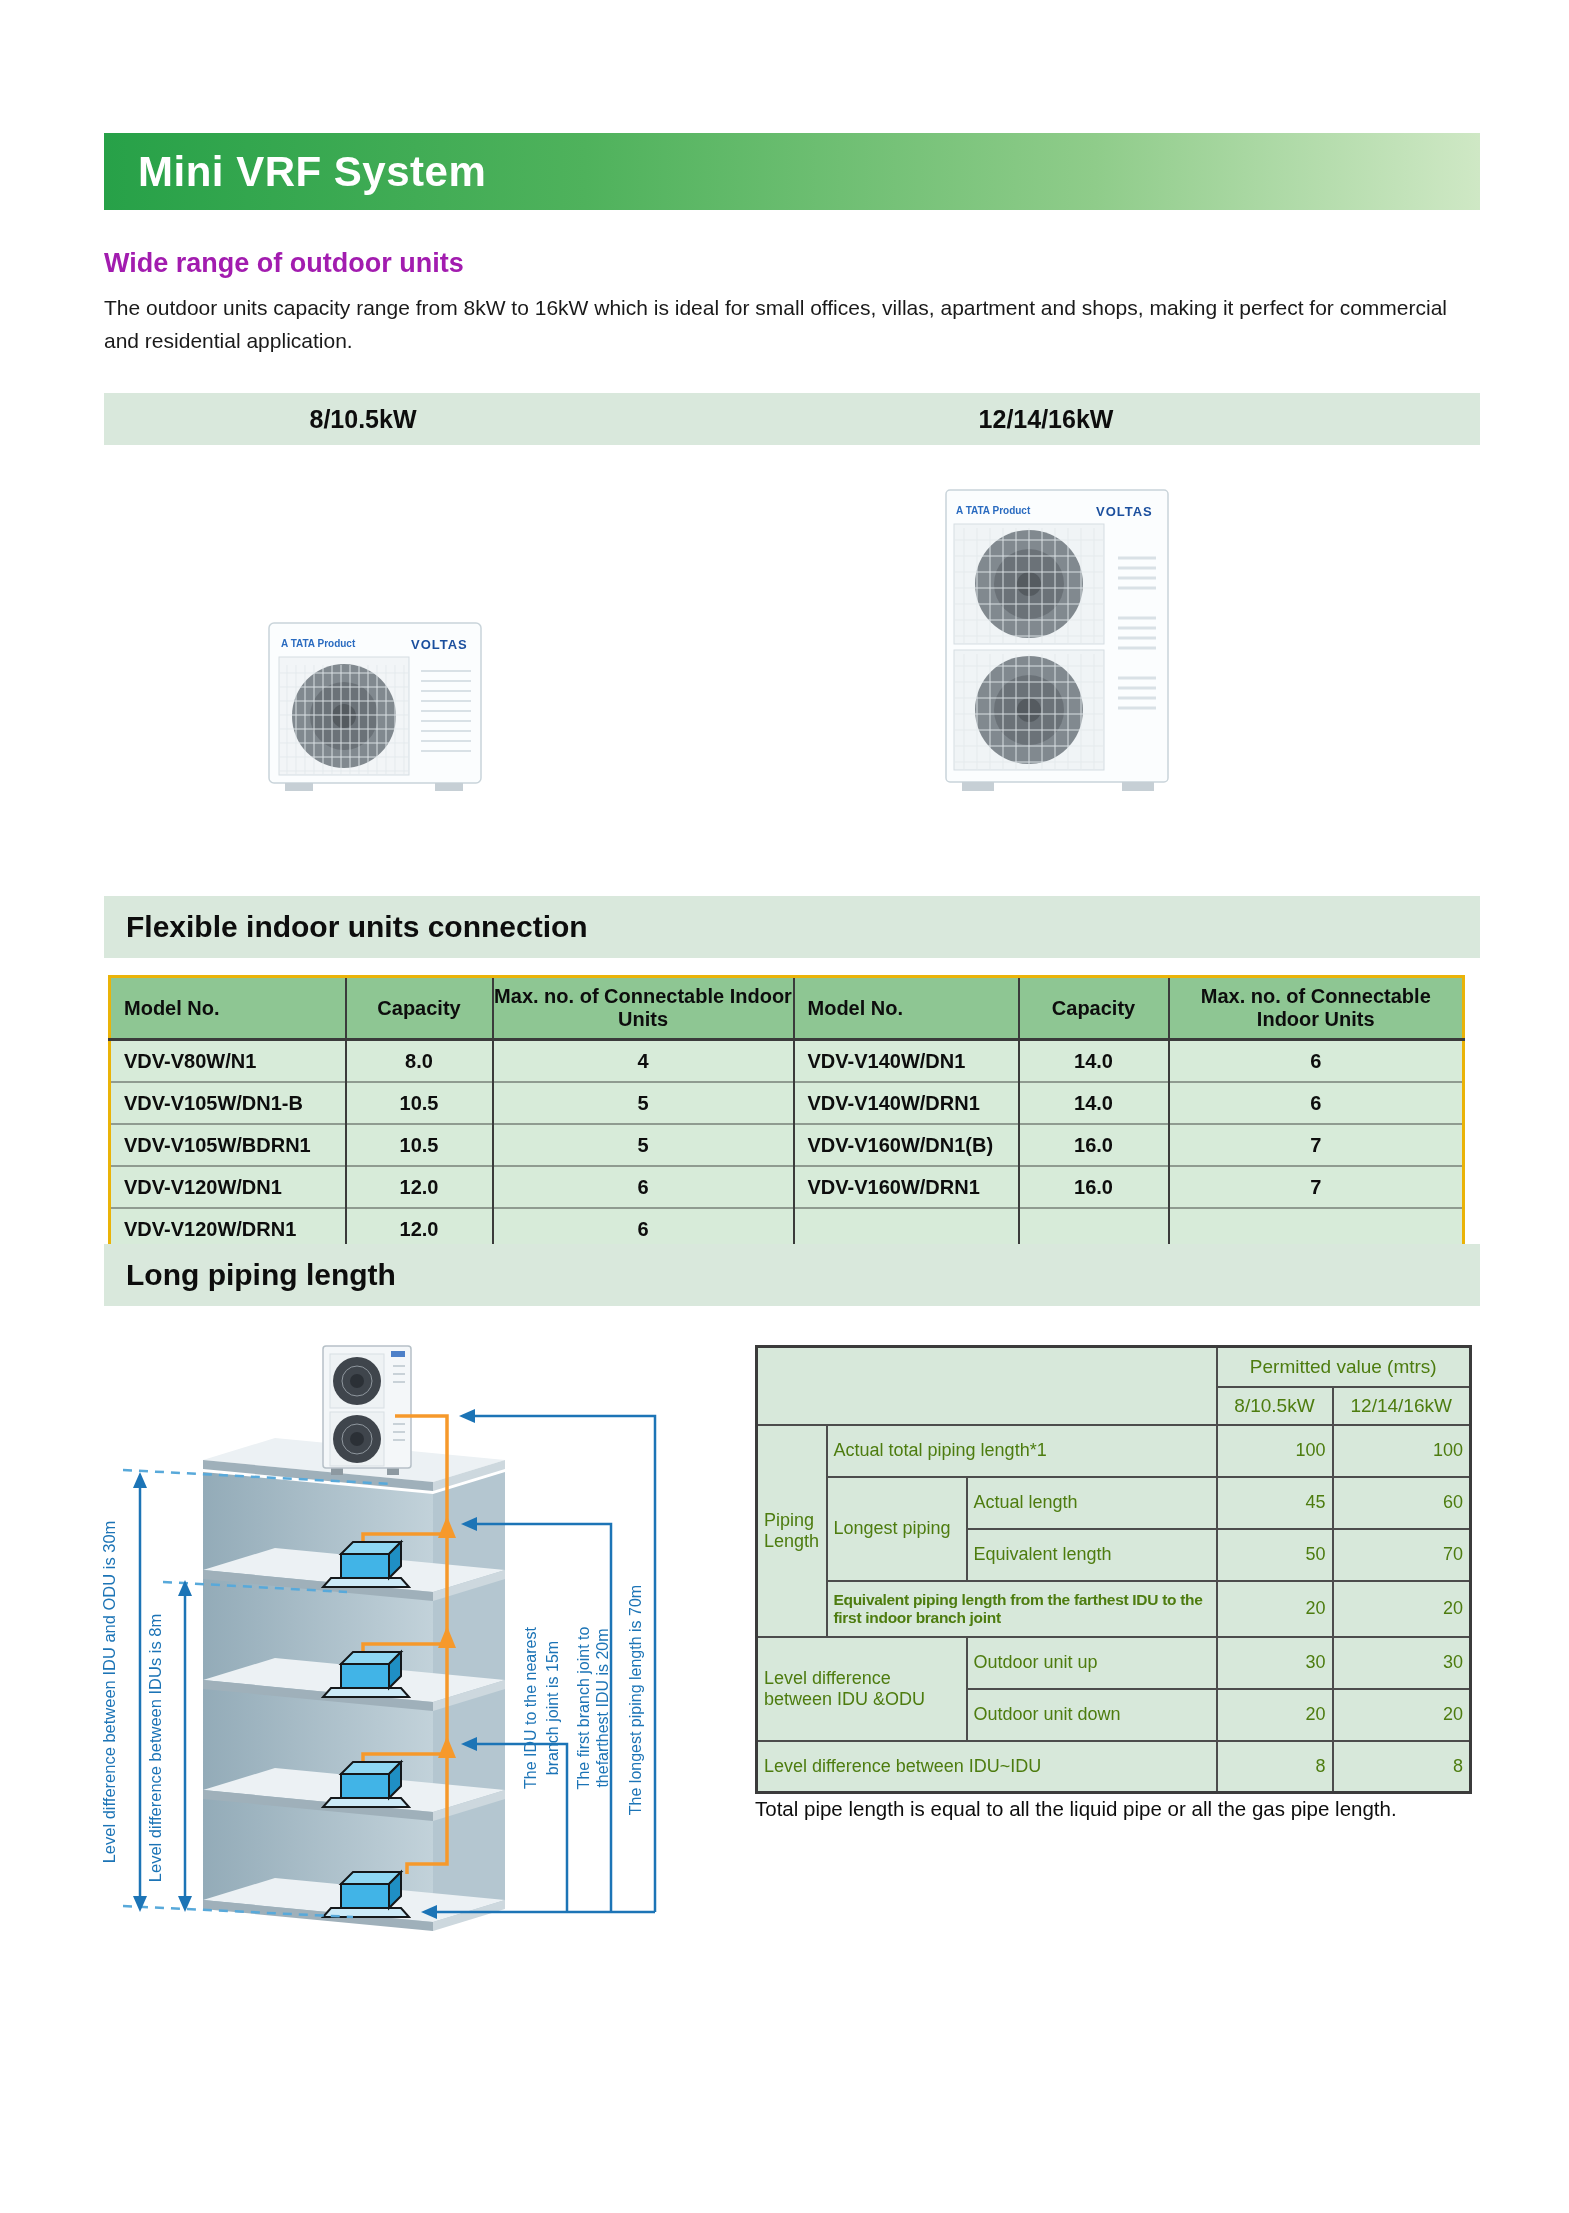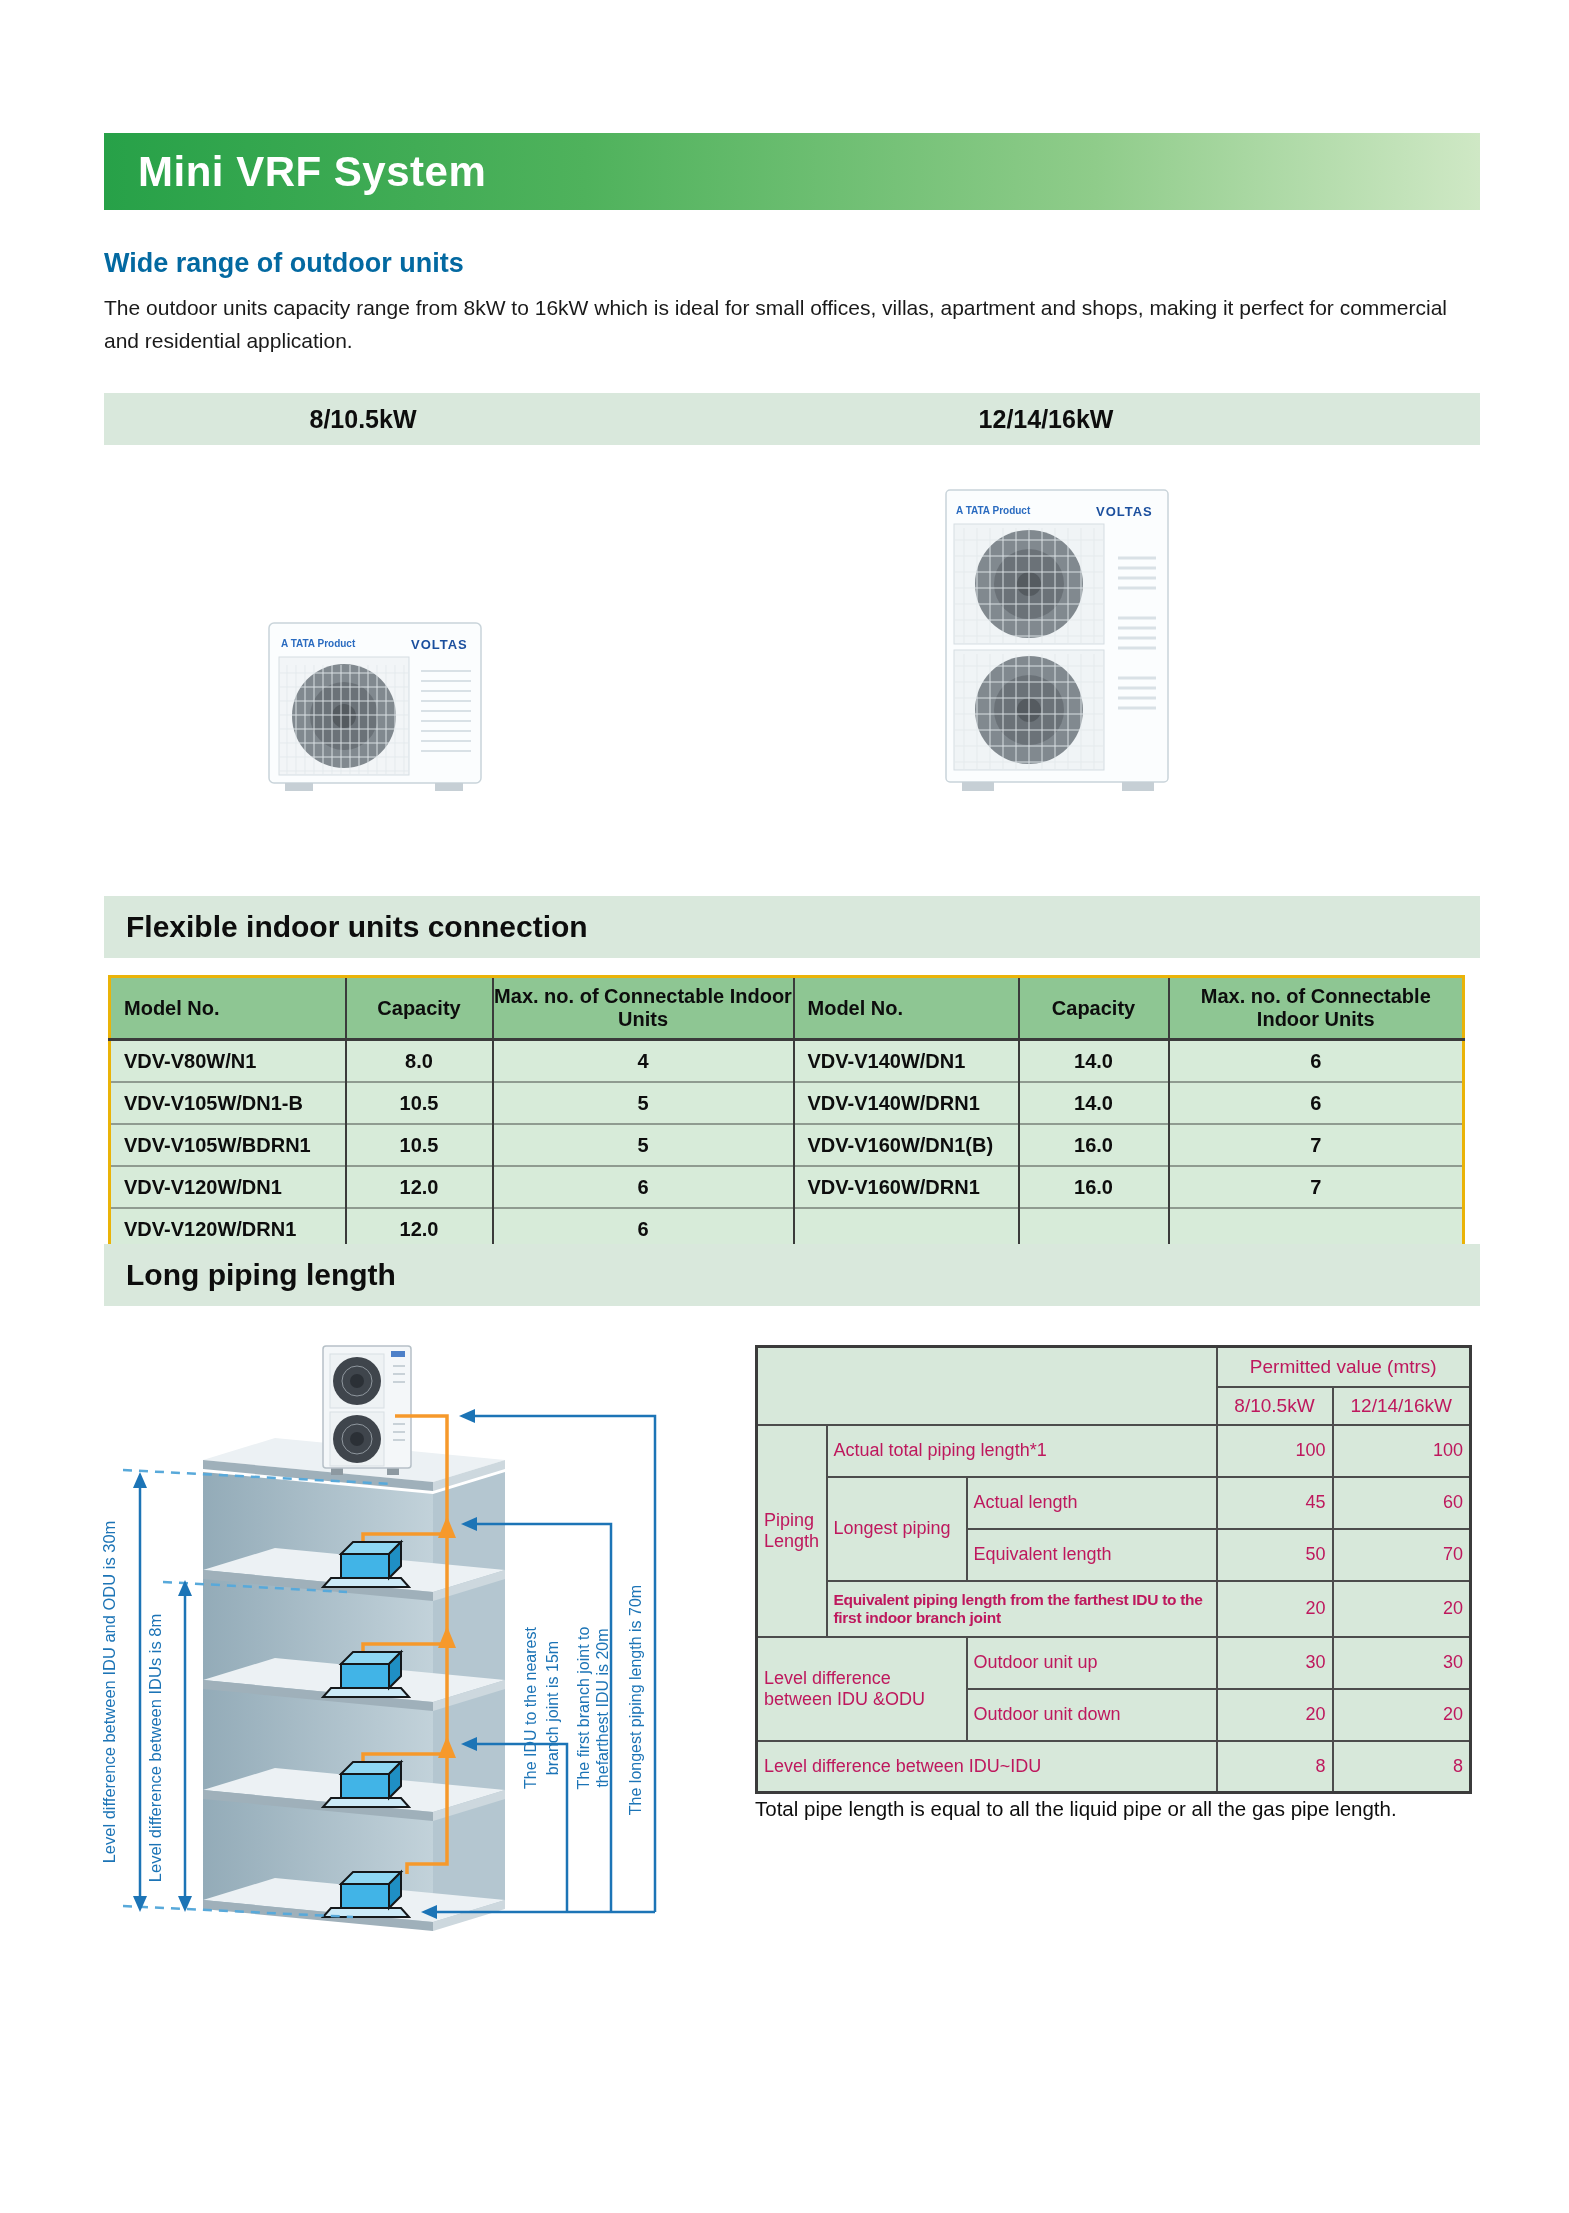--- a/index.html
+++ b/index.html
@@ -6,21 +6,21 @@
   .page{position:relative;width:1569px;height:2213px;background:#ffffff;overflow:hidden;
         font-family:"Liberation Sans",sans-serif;color:#111;}
 
   
   .banner{position:absolute;left:104px;top:133px;width:1376px;height:77px;
           background:linear-gradient(90deg,#27a148 0%,#4fb25c 35%,#8fcc8a 72%,#cfe8c5 100%);
           display:flex;align-items:center;}
   .banner h1{margin:0 17px 0 34px;font-size:42px;font-weight:bold;color:#ffffff;letter-spacing:.5px;}
 
   
-  .intro-heading{position:absolute;left:104px;top:248px;font-size:27px;font-weight:bold;color:#0369a1;}
+  .intro-heading{position:absolute;left:104px;top:248px;font-size:27px;font-weight:bold;color:#a21caf;}
   .intro-body{position:absolute;left:104px;top:292px;width:1368px;font-size:21px;line-height:1.56;color:#1a1a1a;}
 
   
   .kw-band{position:absolute;left:104px;top:393px;width:1376px;height:52px;background:#d9e8dc;}
   .kw-label{position:absolute;top:0;height:52px;line-height:52px;font-size:25px;font-weight:bold;color:#0d0d0d;text-align:center;width:260px;}
   .kw-left{left:129px;}
   .kw-right{left:812px;}
 
   
   .odu-small{position:absolute;left:265px;top:595px;}
@@ -40,21 +40,21 @@
   .ctable td{height:40px;border-top:2px solid #8f9b90;}
   .ctable{border:3px solid #eab308;}
   .ctable .l{text-align:left;padding-left:13px;}
   .ctable .c{text-align:center;}
 
   
   .diagram{position:absolute;left:95px;top:1320px;}
 
   
   .ptable{position:absolute;left:755px;top:1345px;border-collapse:collapse;table-layout:fixed;border:3px solid #3b3b3b;}
-  .ptable td{background:#d7e8da;border:2px solid #4c4c4c;font-size:18px;color:#be185d;
+  .ptable td{background:#d7e8da;border:2px solid #4c4c4c;font-size:18px;color:#4d7c0f;
              padding:2px 6px;vertical-align:middle;}
   .ptable .c{text-align:right;}
   .ptable .l{text-align:left;}
   .ptable .small{font-size:15.5px;letter-spacing:-0.3px;line-height:1.15;font-weight:bold;}
   .ptable .hdr{text-align:center;font-size:19px;}
 
   .pnote{position:absolute;left:755px;top:1797px;width:720px;font-size:20.5px;color:#0d0d0d;}
 </style>
 </head>
 <body>

